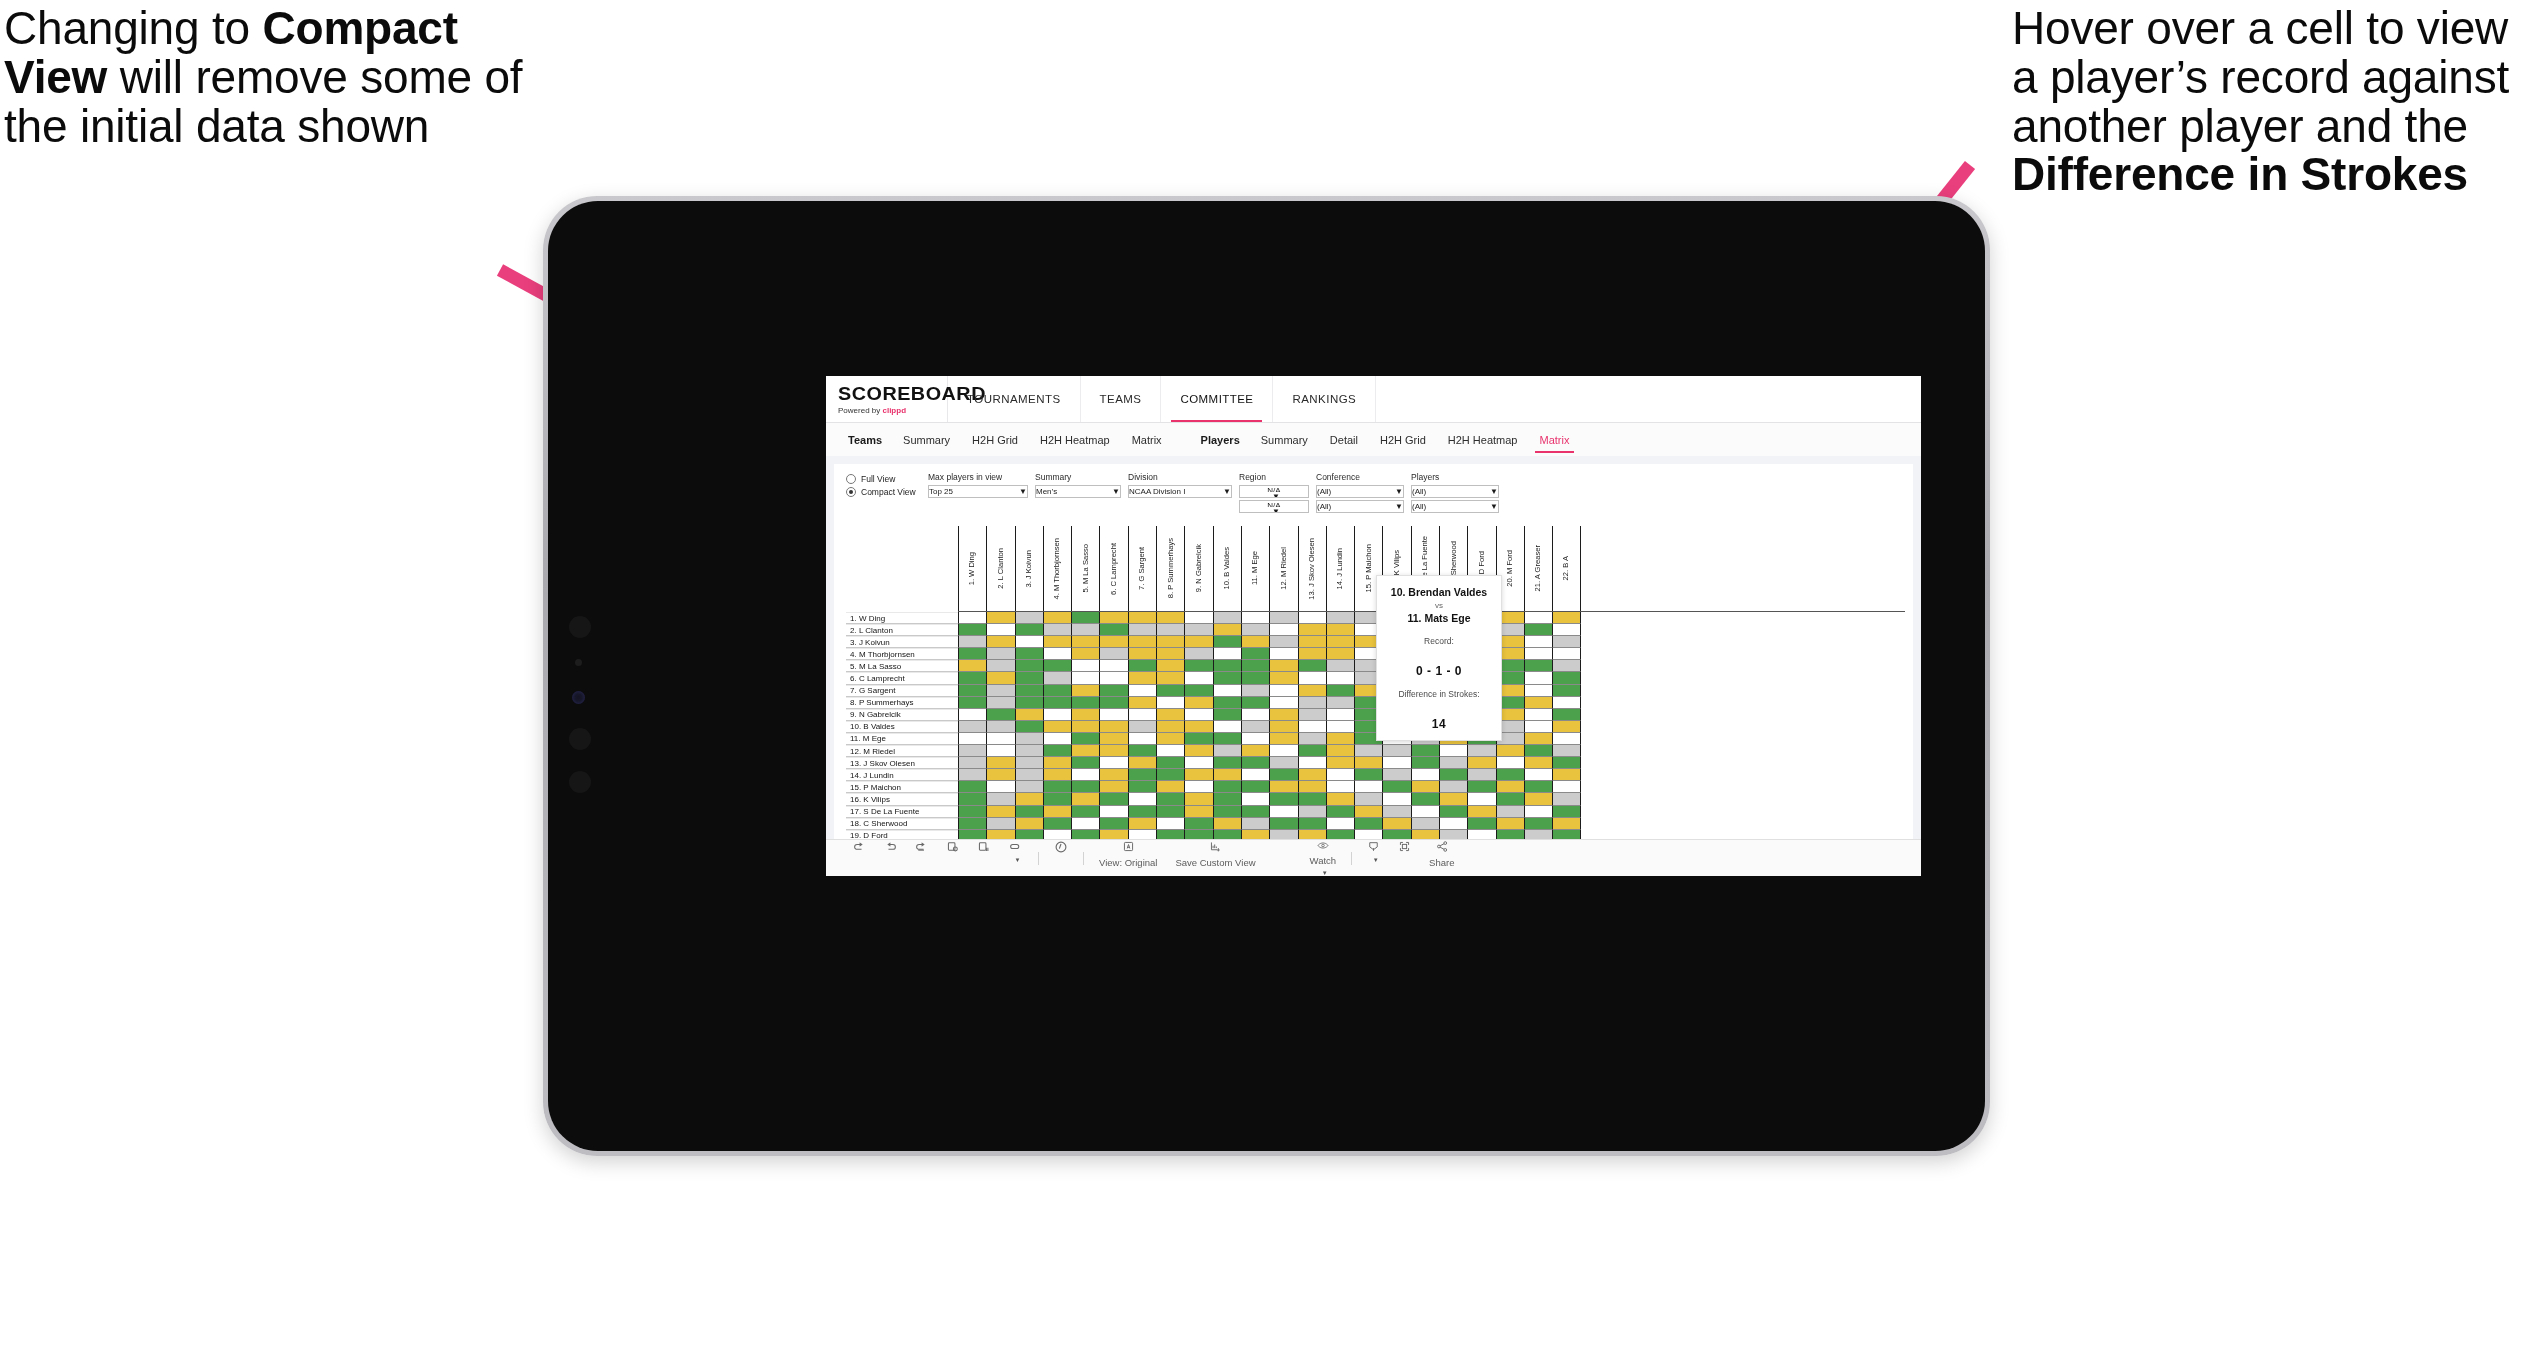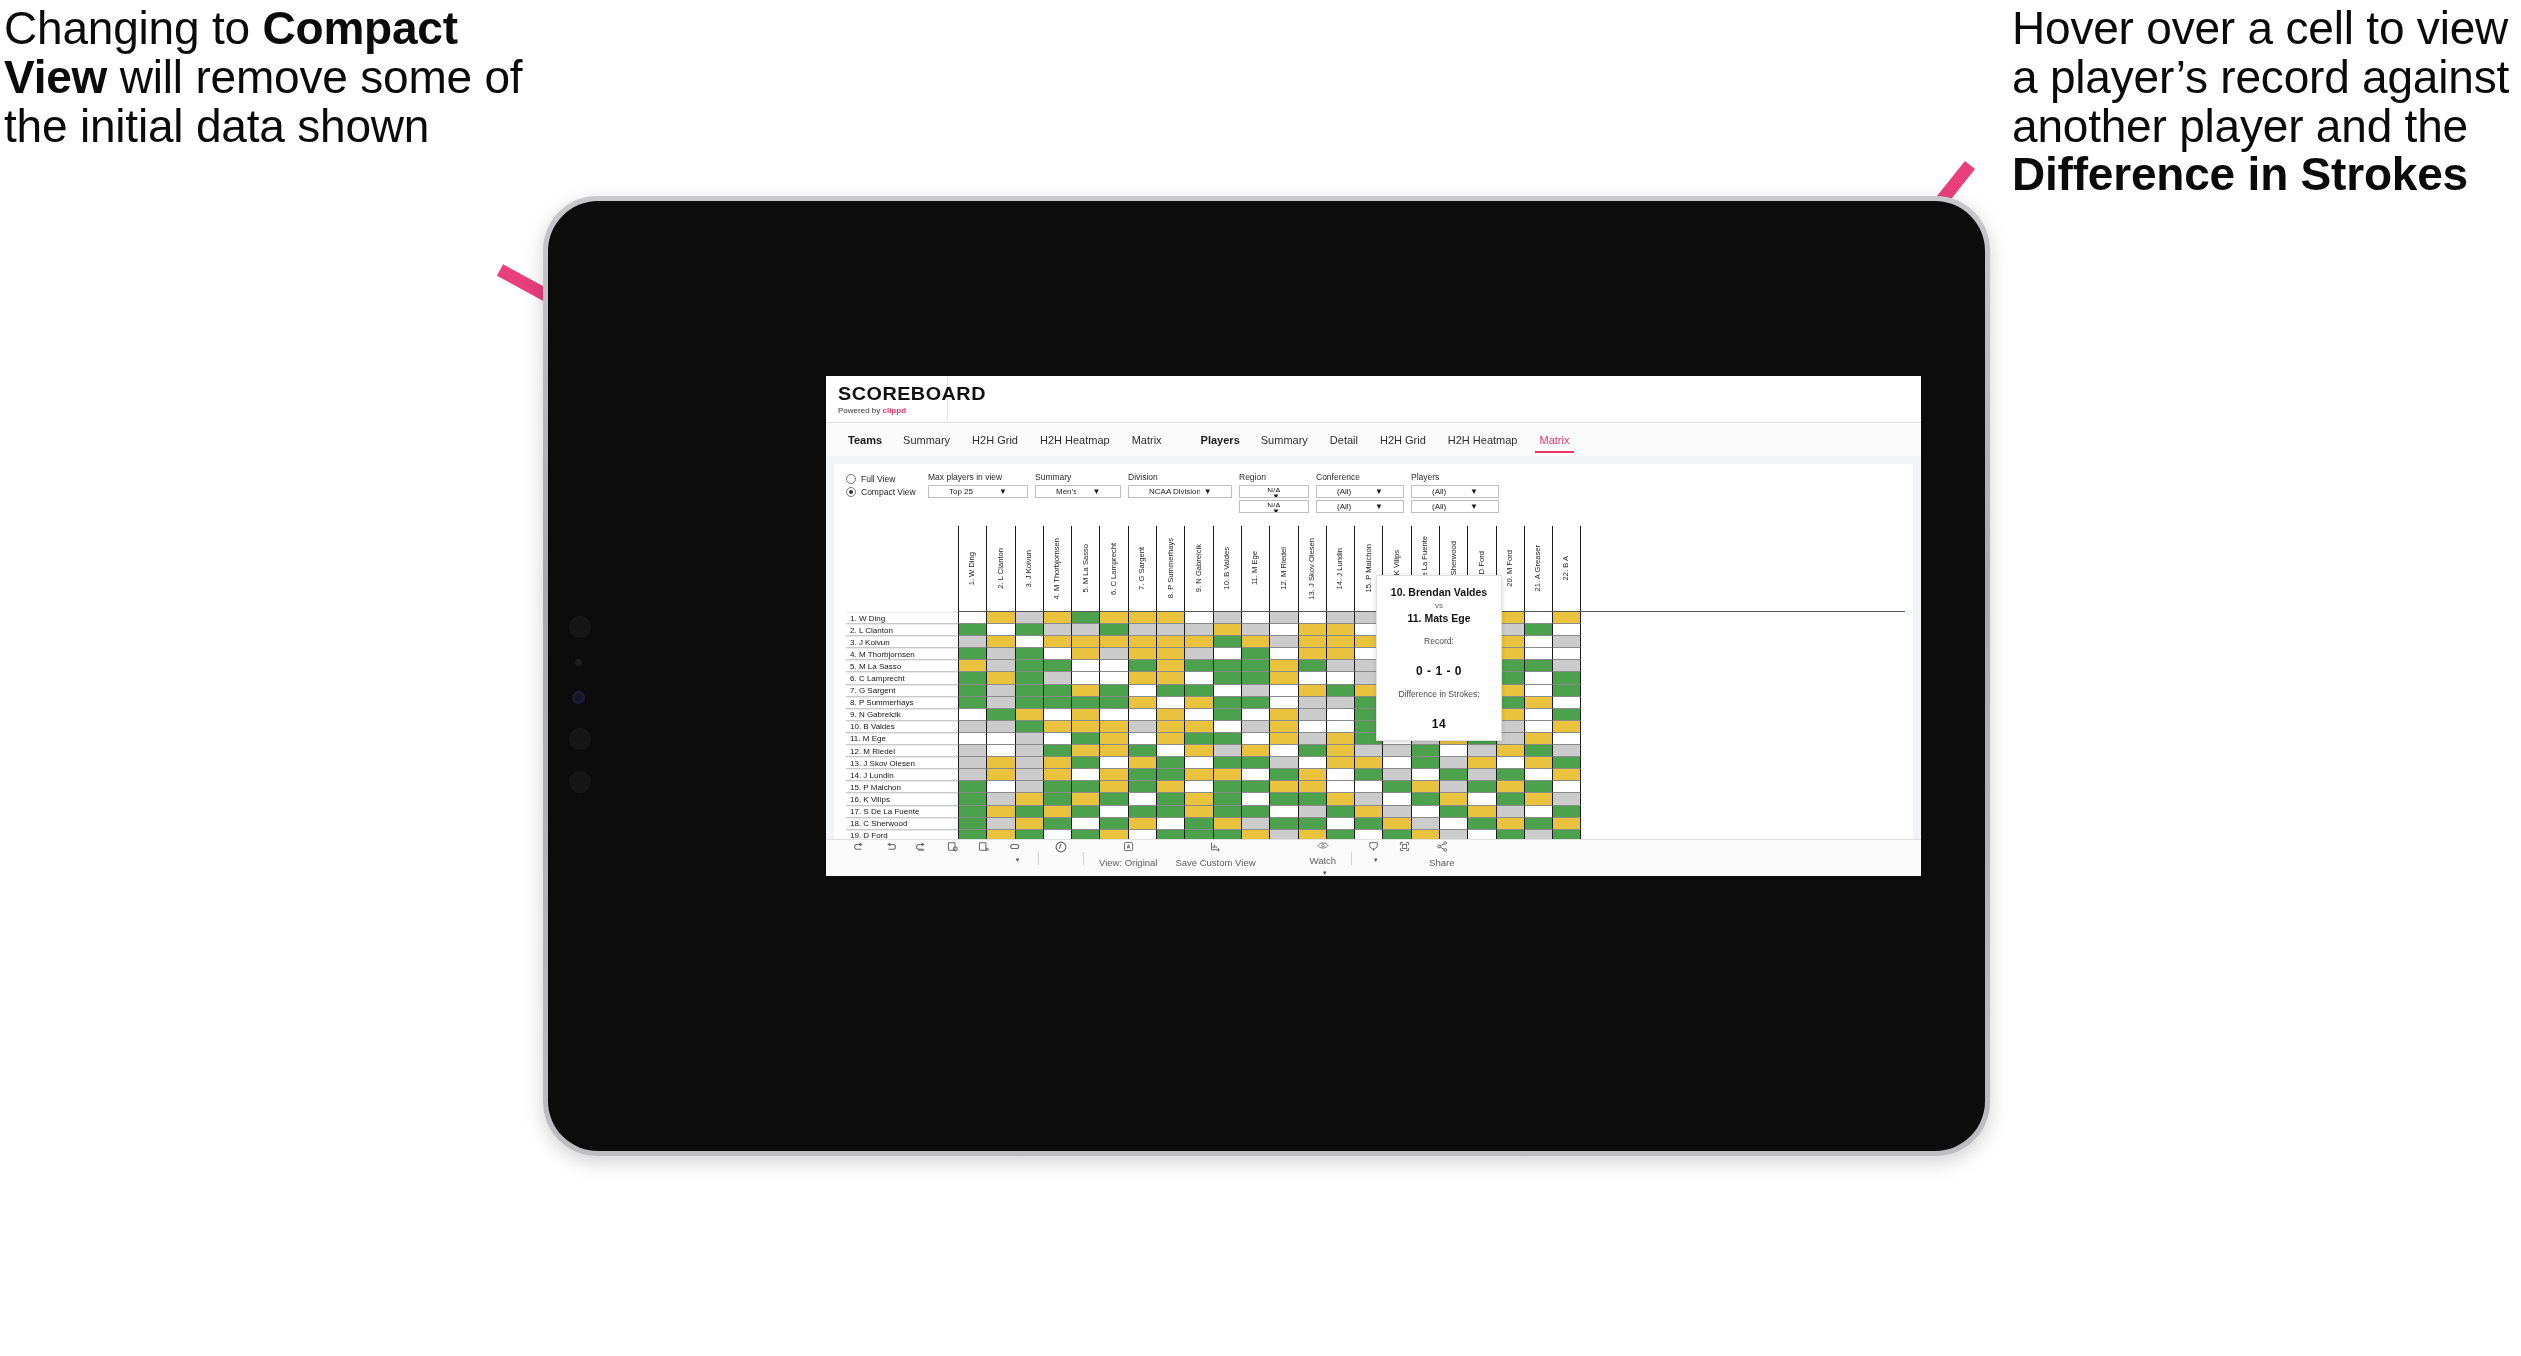--- a/index.html
+++ b/index.html
@@ -126,21 +126,21 @@
     display:inline-block;position:relative;background:#fff;flex:none;}
   .radio.checked:after{content:"";position:absolute;left:1.5px;top:1.5px;
     width:4px;height:4px;border-radius:50%;background:#333;}
   .radio-label{font-size:8.5px;color:#1b1b1b;}
 
   .filter{margin-right:7px;}
   .filter-label{font-size:8.5px;color:#2b2b2b;margin-bottom:3px;}
   .select{
     height:13px;border:1px solid #bfbfbf;background:#fff;
     display:flex;align-items:center;justify-content:space-between;
-    padding:0 20px;box-sizing:border-box;margin-bottom:2px;
+    padding:0 0;box-sizing:border-box;margin-bottom:2px;
   }
   .select span{font-size:8px;color:#1b1b1b;white-space:nowrap;overflow:hidden;}
   .caret{font-size:6px;color:#555;margin-left:4px;}
   .w-max{width:100px;}
   .w-gender{width:86px;gap:12px;}
   .w-div{width:104px;justify-content:space-between;}
   .w-region{width:70px;flex-direction:column;}
   .w-conf{width:88px;}
   .w-players{width:88px;}
 
@@ -233,20 +233,26 @@
     <div class="bezel-dot" id="dot-speaker-2"></div>
     <div class="bezel-dot" id="dot-speaker-3"></div>
 
     <div id="screen">
 
       <div id="app-header">
         <div id="brand">
           <div id="brand-title">SCOREBOARD</div>
           <div id="brand-sub"><span>Powered by </span><span class="pink">clippd</span></div>
         </div>
+        <div class="topnav">
+          <div class="topnav-item">TOURNAMENTS</div>
+          <div class="topnav-item">TEAMS</div>
+          <div class="topnav-item active">COMMITTEE</div>
+          <div class="topnav-item">RANKINGS</div>
+        </div>
       </div>
 
       <div id="subnav">
         <div class="sub-group">
           <div class="sub-label">Teams</div>
           <div class="sub-item">Summary</div>
           <div class="sub-item">H2H Grid</div>
           <div class="sub-item">H2H Heatmap</div>
           <div class="sub-item">Matrix</div>
         </div>

